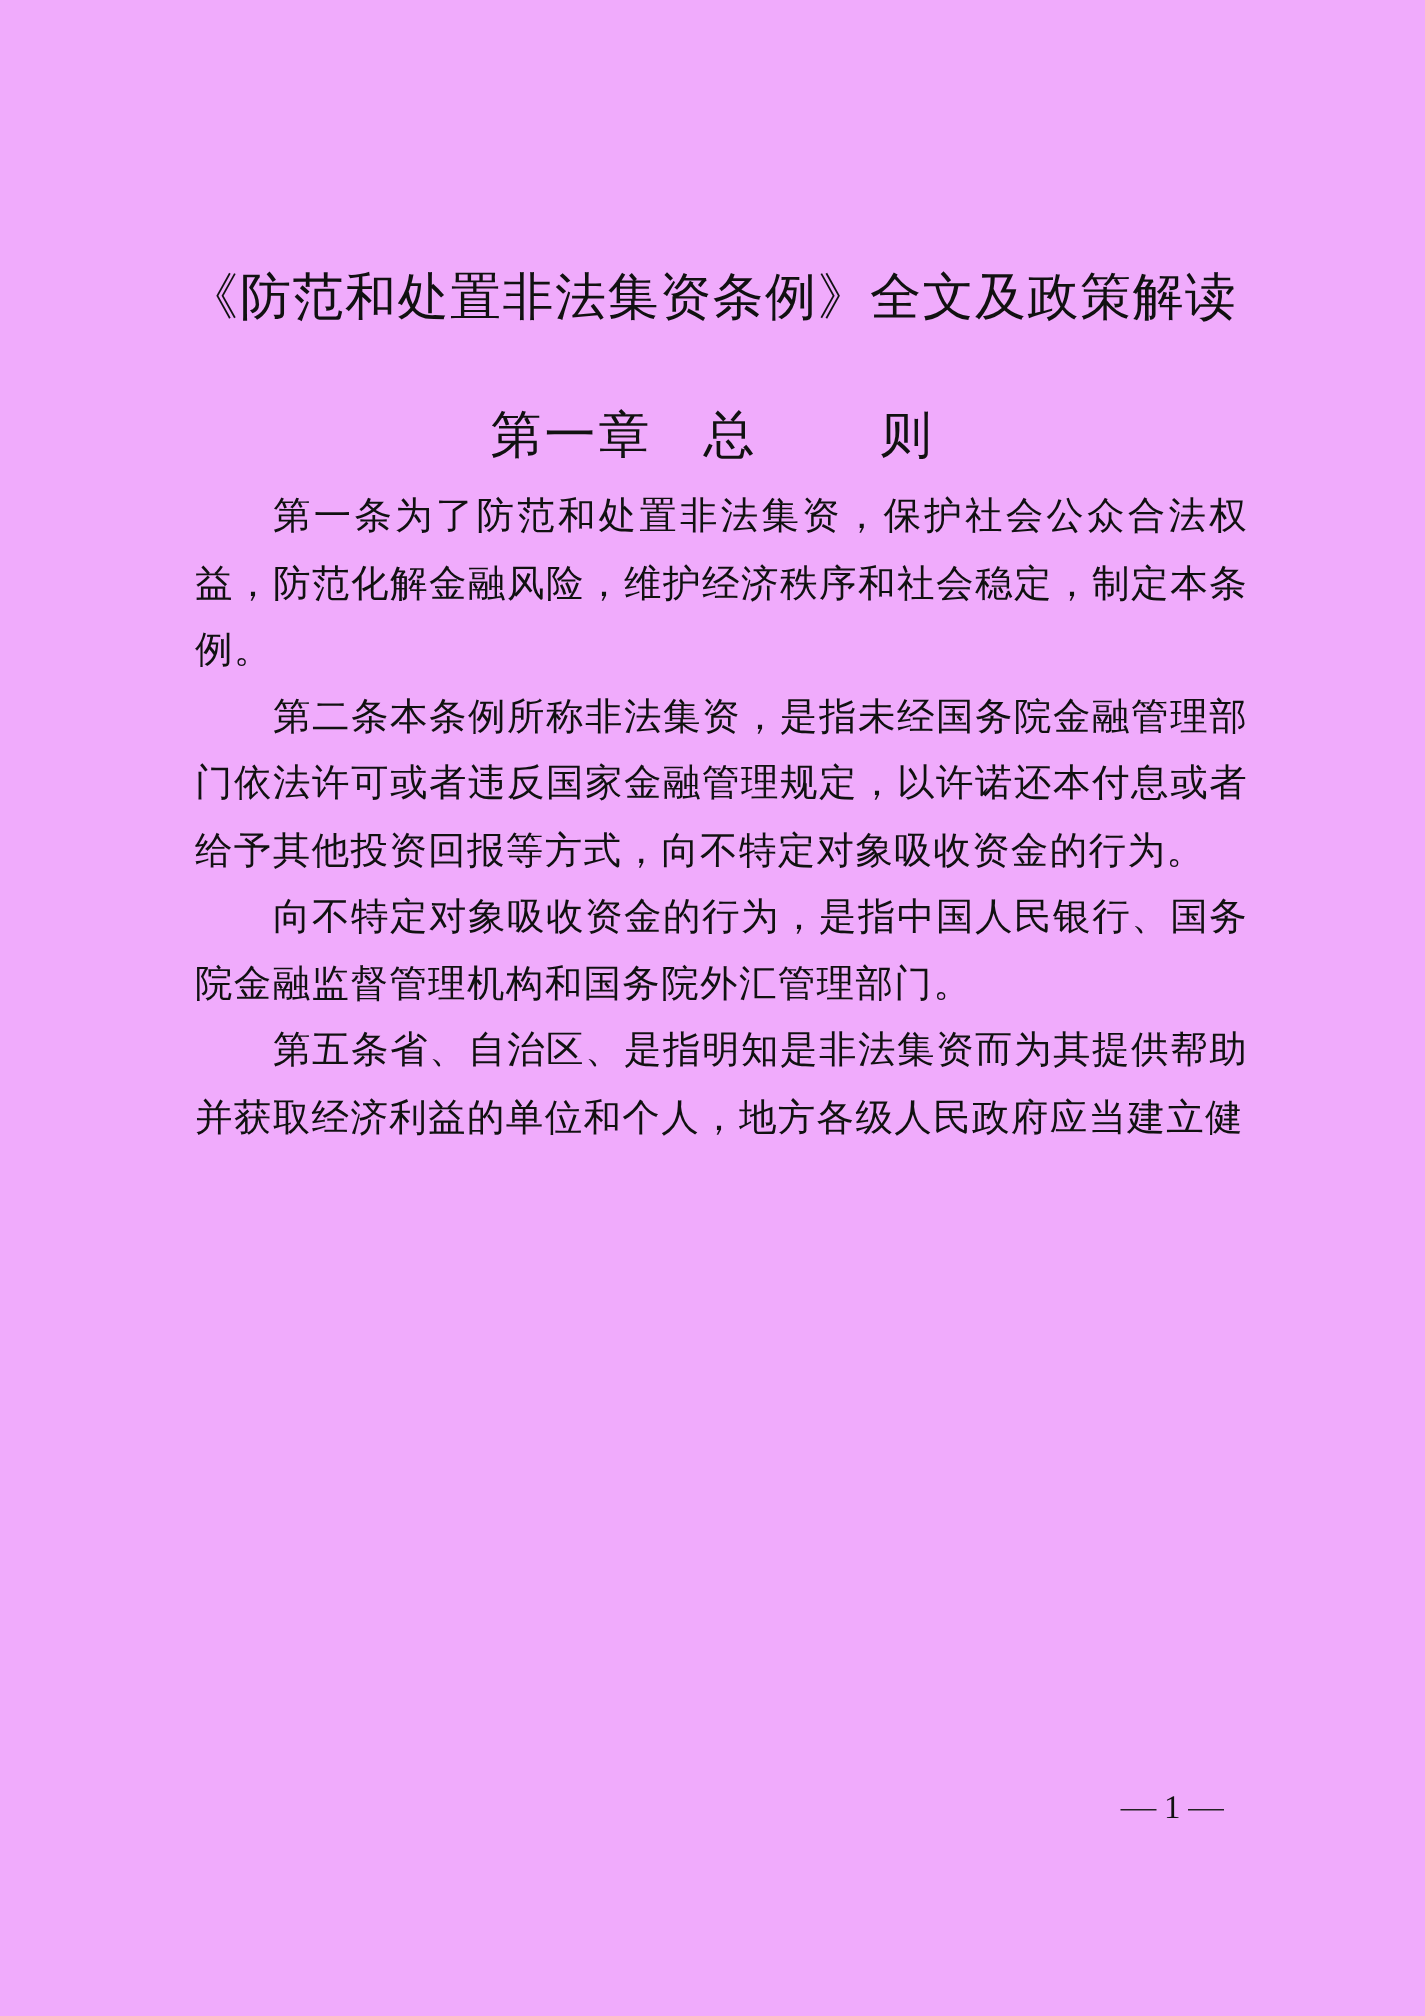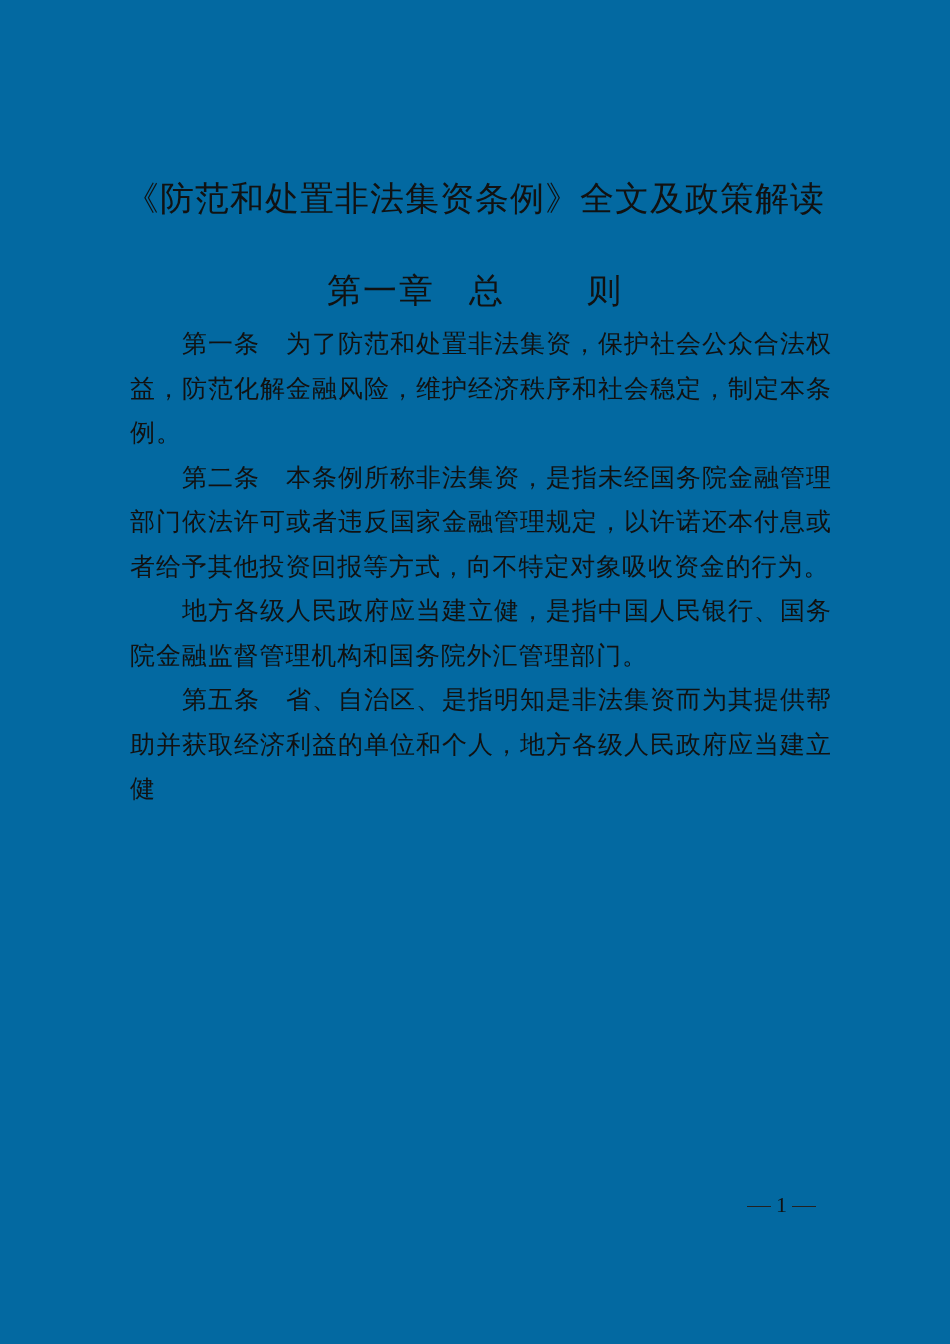--- a/index.html
+++ b/index.html
@@ -14,21 +14,21 @@
     overflow: hidden;
     font-family: "DejaVu Serif", "Liberation Serif", serif;
     color: #111111;
   }
   .page {
     position: absolute;
     left: 0;
     top: 0;
     width: 950px;
     height: 1344px;
-    background: #0369a1;
+    background: #f0abfc;
   }
   .title {
     position: absolute;
     left: 0;
     width: 950px;
     text-align: center;
     font-size: 34px;
     line-height: 40px;
     letter-spacing: 1px;
     white-space: nowrap;
@@ -47,21 +47,20 @@
     font-size: 25px;
     line-height: 44.5px;
     text-align: justify;
     text-align-last: left;
     letter-spacing: 0.9px;
     margin: 0;
     text-indent: 52px;
     word-break: break-all;
   }
   .para .article-no {
-    margin-right: 26px;
   }
   .page-number {
     position: absolute;
     left: 742px;
     top: 1192px;
     font-size: 22px;
     line-height: 26px;
     white-space: nowrap;
     font-family: "Liberation Serif", "DejaVu Serif", serif;
   }
@@ -80,21 +79,21 @@
 <div class="page">
 
   <div class="title t1">《防范和处置非法集资条例》全文及政策解读</div>
   <div class="title t3">
     <span>第一章</span><span class="chapter-gap" style="width:34px"></span><span>总</span><span class="chapter-gap" style="width:82px"></span><span>则</span>
   </div>
 
   <div class="body-text">
     <p class="para"><span class="article-no">第一条</span><span>为了防范和处置非法集资，保护社会公众合法权益，防范化解金融风险，维护经济秩序和社会稳定，制定本条例。</span></p>
     <p class="para"><span class="article-no">第二条</span><span>本条例所称非法集资，是指未经国务院金融管理部门依法许可或者违反国家金融管理规定，以许诺还本付息或者给予其他投资回报等方式，向不特定对象吸收资金的行为。</span></p>
-    <p class="para"><span>地方各级人民政府应当建立健，是指中国人民银行、国务院金融监督管理机构和国务院外汇管理部门。</span></p>
+    <p class="para"><span>向不特定对象吸收资金的行为，是指中国人民银行、国务院金融监督管理机构和国务院外汇管理部门。</span></p>
     <p class="para"><span class="article-no">第五条</span><span>省、自治区、是指明知是非法集资而为其提供帮助并获取经济利益的单位和个人，地方各级人民政府应当建立健</span></p>
   </div>
 
   <div class="page-number">
     <span class="dash"></span><span>1</span><span class="dash"></span>
   </div>
 
 </div>
 
 </body></html>

